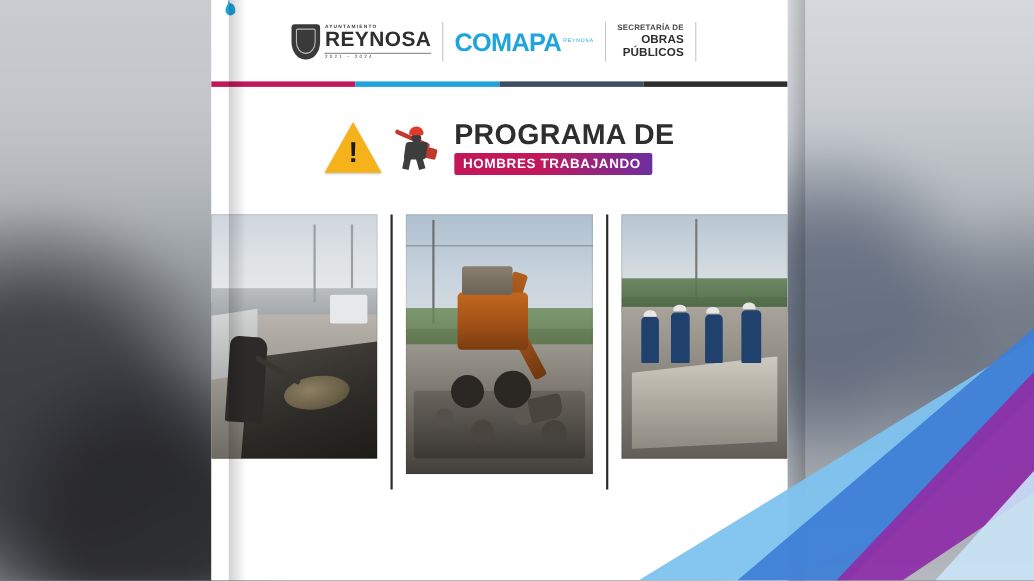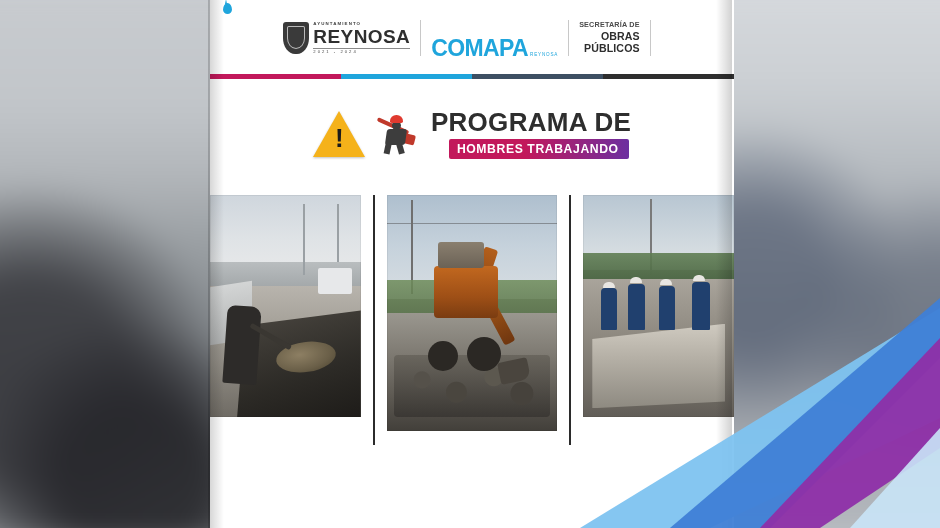--- a/index.html
+++ b/index.html
@@ -63,21 +63,21 @@
         #a7acb2 44%,
         #9aa0a6 56%,
         #9398a0 68%,
         #a6abb1 82%,
         #b8bcc1 100%);
   }
 
   
   #card {
     position: absolute;
-    left: 210px;
+    left: 192px;
     top: 0;
     width: 524px;
     height: 528px;
     background: #ffffff;
     overflow: hidden;
   }
 
   
   .header {
     position: relative;
@@ -143,21 +143,20 @@
     color: #4a4a4a;
     display: block;
     margin-top: 2px;
     border-top: 1px solid #8a8a8a;
     padding-top: 1px;
   }
 
   
   .comapa-wrap {
     display: flex;
-    align-items: flex-end;
     gap: 2px;
   }
   .comapa-word {
     font-size: 23px;
     font-weight: bold;
     color: #1fa5dc;
     letter-spacing: -0.6px;
     line-height: 1;
     position: relative;
   }
@@ -296,21 +295,20 @@
   }
   .hombres {
     display: inline-block;
     background: linear-gradient(90deg, #c2185b 0%, #c2185b 42%, #6c2fa0 100%);
     color: #ffffff;
     font-size: 12.2px;
     font-weight: bold;
     letter-spacing: .6px;
     padding: 4px 10px 4px 8px;
     border-radius: 2px;
-    margin-left: 18px;
   }
 
   
   .photos {
     position: relative;
     display: flex;
     align-items: flex-start;
     justify-content: center;
     gap: 0;
     padding-top: 6px;

